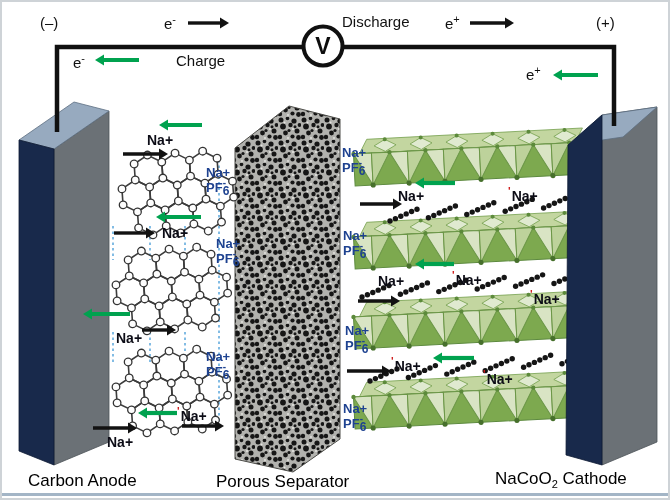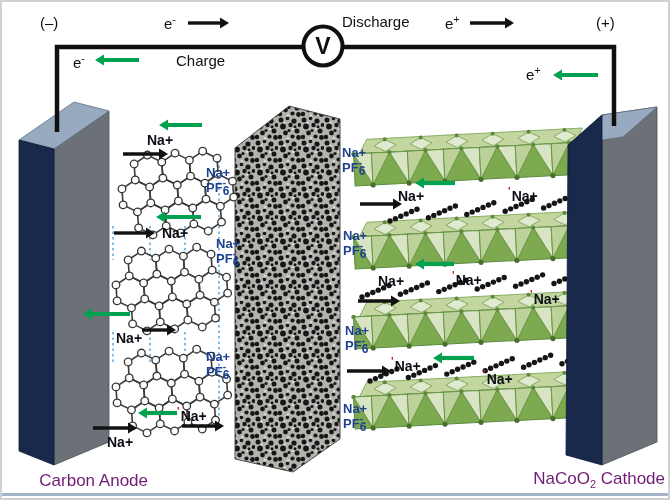--- a/index.html
+++ b/index.html
@@ -12,21 +12,21 @@
   .lbl{position:absolute;color:#111;font-size:15px;white-space:nowrap;}
   .lbl sup{font-size:11px;}
   .na{position:absolute;font-weight:bold;font-size:14px;color:#0c0c16;white-space:nowrap;line-height:14px;}
   .na .rtick{color:#cf1d1d;font-size:11px;font-weight:bold;margin-right:1px;}
   .pair{position:absolute;font-weight:bold;color:#1e4290;font-size:13px;line-height:15px;white-space:nowrap;}
   .pair .stk{display:inline-block;vertical-align:-3px;line-height:6px;text-align:left;}
   .pair .stk .mi{display:block;font-size:10px;line-height:6px;}
   .pair .stk .sx{display:block;font-size:12px;line-height:10px;}
   #vmark{position:absolute;left:308px;top:31px;width:26px;height:26px;
     font-weight:bold;font-size:23px;color:#0d0d0d;text-align:center;line-height:26px;}
-  .foot{position:absolute;font-size:17px;color:#701a75;text-align:right;}
+  .foot{position:absolute;font-size:17px;color:#000000;text-align:left;}
   .foot sub{font-size:11px;}
   #bottomline{position:absolute;left:0;top:491px;width:670px;height:3px;background:#a3b5c6;}
 </style>
 </head>
 <body>
 
 <div id="stage">
   <svg id="diagram" width="670" height="500" viewBox="0 0 670 500">
       <defs>
         <pattern id="pores" width="23" height="23" patternUnits="userSpaceOnUse">
@@ -547,20 +547,21 @@
       </g>
     </svg>
 
   <div class="lbl" style="left:38px;top:12px;">(–)</div>
   <div class="lbl" style="left:340px;top:11px;">Discharge</div>
   <div class="lbl" style="left:594px;top:12px;">(+)</div>
   <div class="lbl" style="left:138px;top:50px;margin-left:36px;">Charge</div>
   <div id="vmark">V</div>
 
   <div class="foot" style="left:26px;top:469px;width:120px;">Carbon Anode</div>
+  <div class="foot" style="left:214px;top:470px;width:145px;">Porous Separator</div>
   <div class="foot" style="left:493px;top:467px;width:170px;"><span>NaCoO</span><sub>2</sub><span> Cathode</span></div>
 
   <div id="bottomline"></div>
 <div class="lbl" style="left: 162px; top: 11px;"><span>e</span><sup>-</sup></div>
     <div class="lbl" style="left: 443px; top: 11px;"><span>e</span><sup>+</sup></div>
     <div class="lbl" style="left: 71px; top: 50px;"><span>e</span><sup>-</sup></div>
     <div class="lbl" style="left: 524px; top: 62px;"><span>e</span><sup>+</sup></div>
     <div class="na" style="left: 145px; top: 131px;"><span>Na+</span></div>
     <div class="na" style="left: 160px; top: 224px;"><span>Na+</span></div>
     <div class="na" style="left: 114px; top: 329px;"><span>Na+</span></div>

